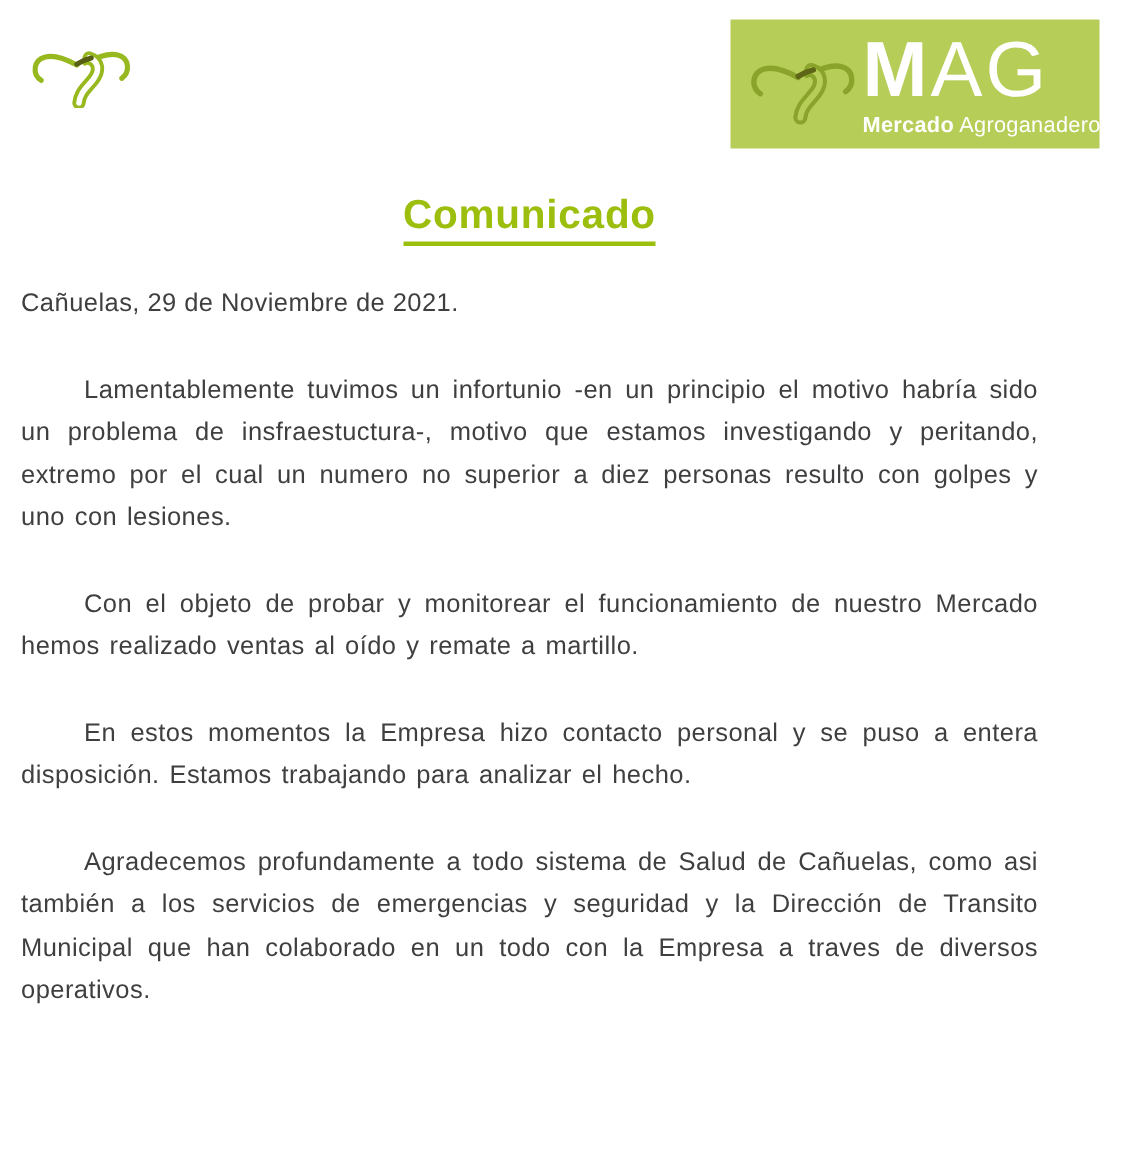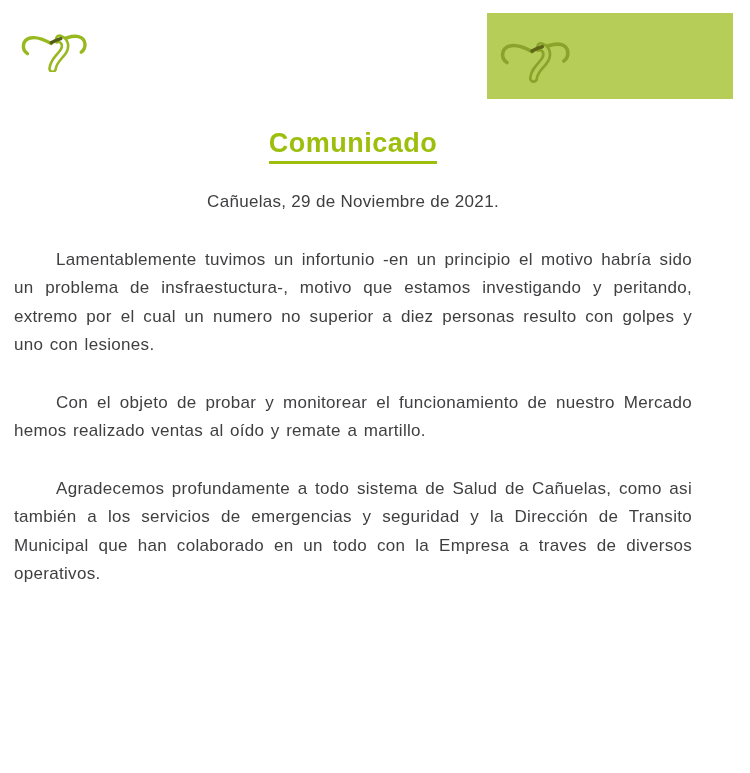--- a/index.html
+++ b/index.html
@@ -65,21 +65,21 @@
     font-weight: 700;
     letter-spacing: 0.5px;
   }
   .doc-title .underlined {
     display: inline-block;
     border-bottom: 3px solid currentColor;
     padding-bottom: 2px;
   }
   .dateline {
     margin: 24px 0 0 0;
-    text-align: center;
+    text-align: left;
     font-size: 17px;
     line-height: 28.5px;
     letter-spacing: 0.3px;
   }
   .paragraph {
     margin: 29px 0 0 0;
     font-size: 17px;
     line-height: 28.5px;
     letter-spacing: 0.3px;
     word-spacing: 1.5px;
@@ -101,25 +101,34 @@
   </svg>
 
   <div class="logo-box" style="background-color: rgb(182, 205, 88);">
     <svg class="box-icon" viewBox="0 0 100 72" fill="none" stroke-linecap="round" stroke-linejoin="round">
       <path d="M11 45 C2 39 3 25 15 22 C25 19.5 37 25 46 30" stroke-width="5" style="stroke: rgb(138, 163, 43);"></path>
       <path d="M90 43 C98 37 98 23 86 20 C76 17.5 64 23 54 28" stroke-width="5" style="stroke: rgb(138, 163, 43);"></path>
       <path d="M58 23 C67 26 69 35 62 44 C55 53 49 57 48 67" stroke-width="13" style="stroke: rgb(138, 163, 43);"></path>
       <path d="M58 23 C67 26 69 35 62 44 C55 53 49 57 48 67" stroke-width="5.5" style="stroke: rgb(182, 205, 88);"></path>
       <path d="M46 29 C51 26 56 24 60 23" stroke-width="5" style="stroke: rgb(92, 102, 22);"></path>
     </svg>
+    <div class="logo-text" style="color: rgb(255, 255, 255);">
+      <div class="logo-acronym">
+        <span class="bold">M</span><span class="light">AG</span>
+      </div>
+      <div class="logo-subtitle">
+        <span class="bold">Mercado</span><span> Agroganadero</span>
+      </div>
+    </div>
   </div>
 
   <div class="content" style="color: rgb(63, 63, 65);">
     <h1 class="doc-title" style="color: rgb(156, 190, 12);">
       <span class="underlined">Comunicado</span>
     </h1>
     <p class="dateline">Cañuelas, 29 de Noviembre de 2021.</p>
     <p class="paragraph">Lamentablemente tuvimos un infortunio -en un principio el motivo habría sido un problema de insfraestuctura-, motivo que estamos investigando y peritando, extremo por el cual un numero no superior a diez personas resulto con golpes y uno con lesiones.</p>
     <p class="paragraph">Con el objeto de probar y monitorear el funcionamiento de nuestro Mercado hemos realizado ventas al oído y remate a martillo.</p>
+    <p class="paragraph">En estos momentos la Empresa hizo contacto personal y se puso a entera disposición. Estamos trabajando para analizar el hecho.</p>
     <p class="paragraph">Agradecemos profundamente a todo sistema de Salud de Cañuelas, como asi también a los servicios de emergencias y seguridad y la Dirección de Transito Municipal que han colaborado en un todo con la Empresa a traves de diversos operativos.</p>
   </div>
 
 </div>
 
 </body></html>

